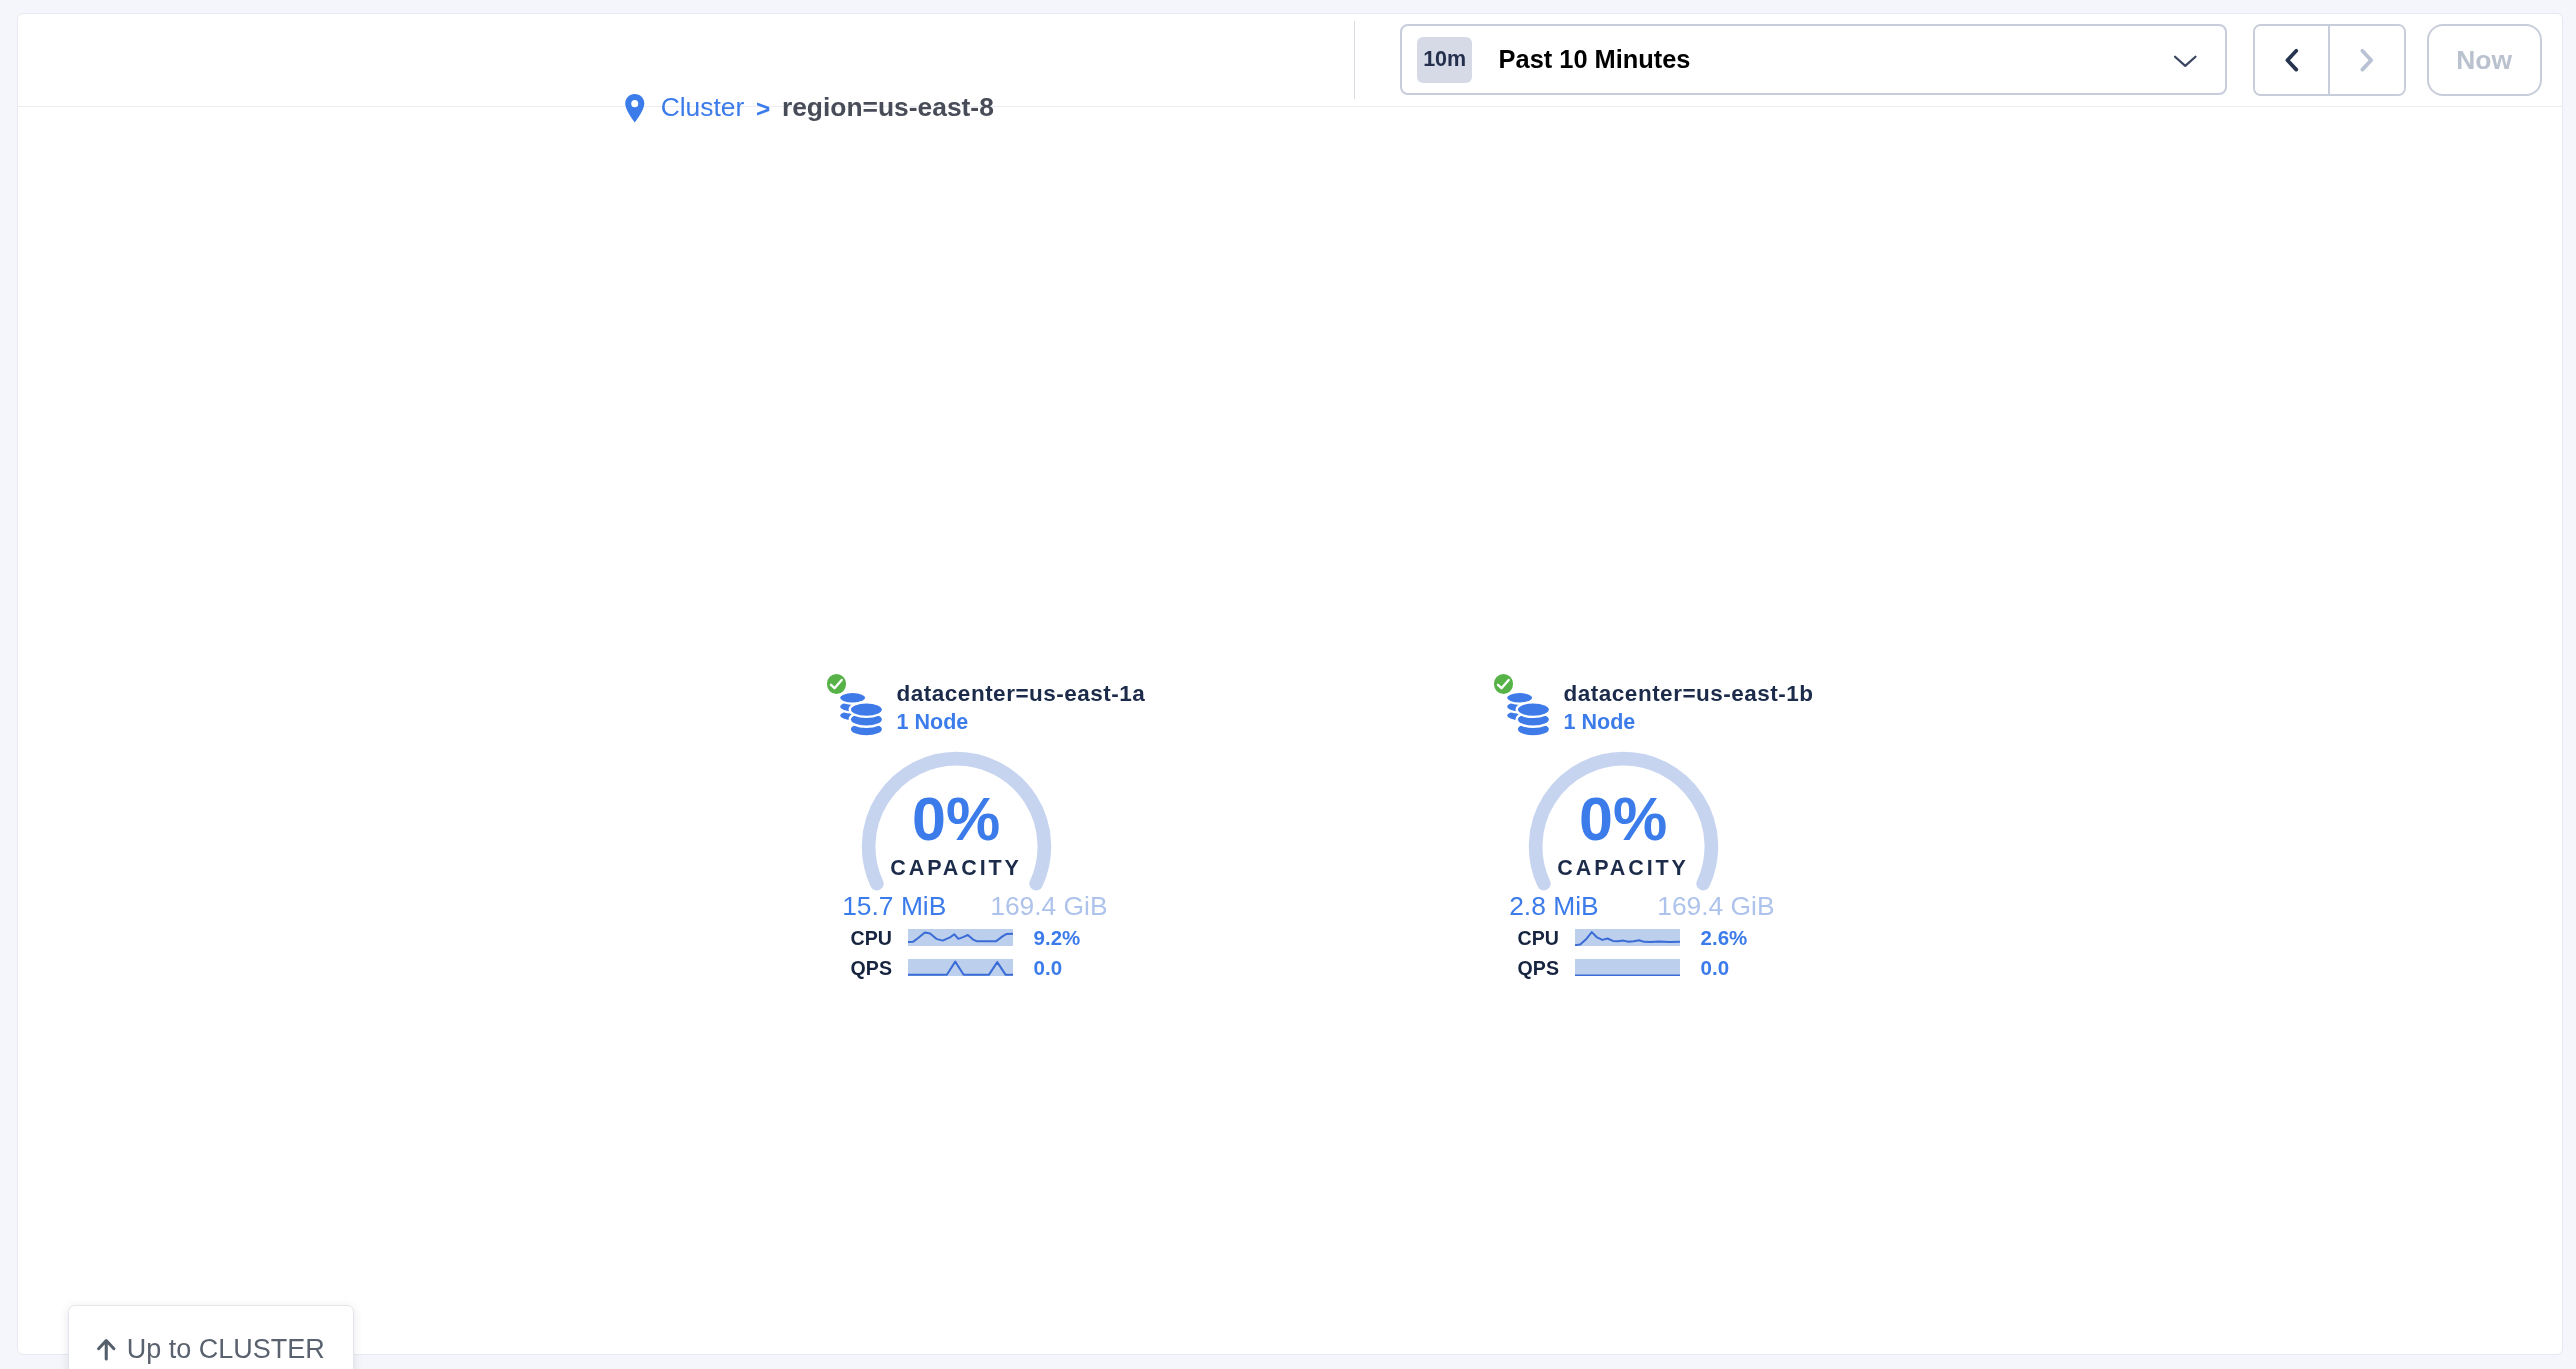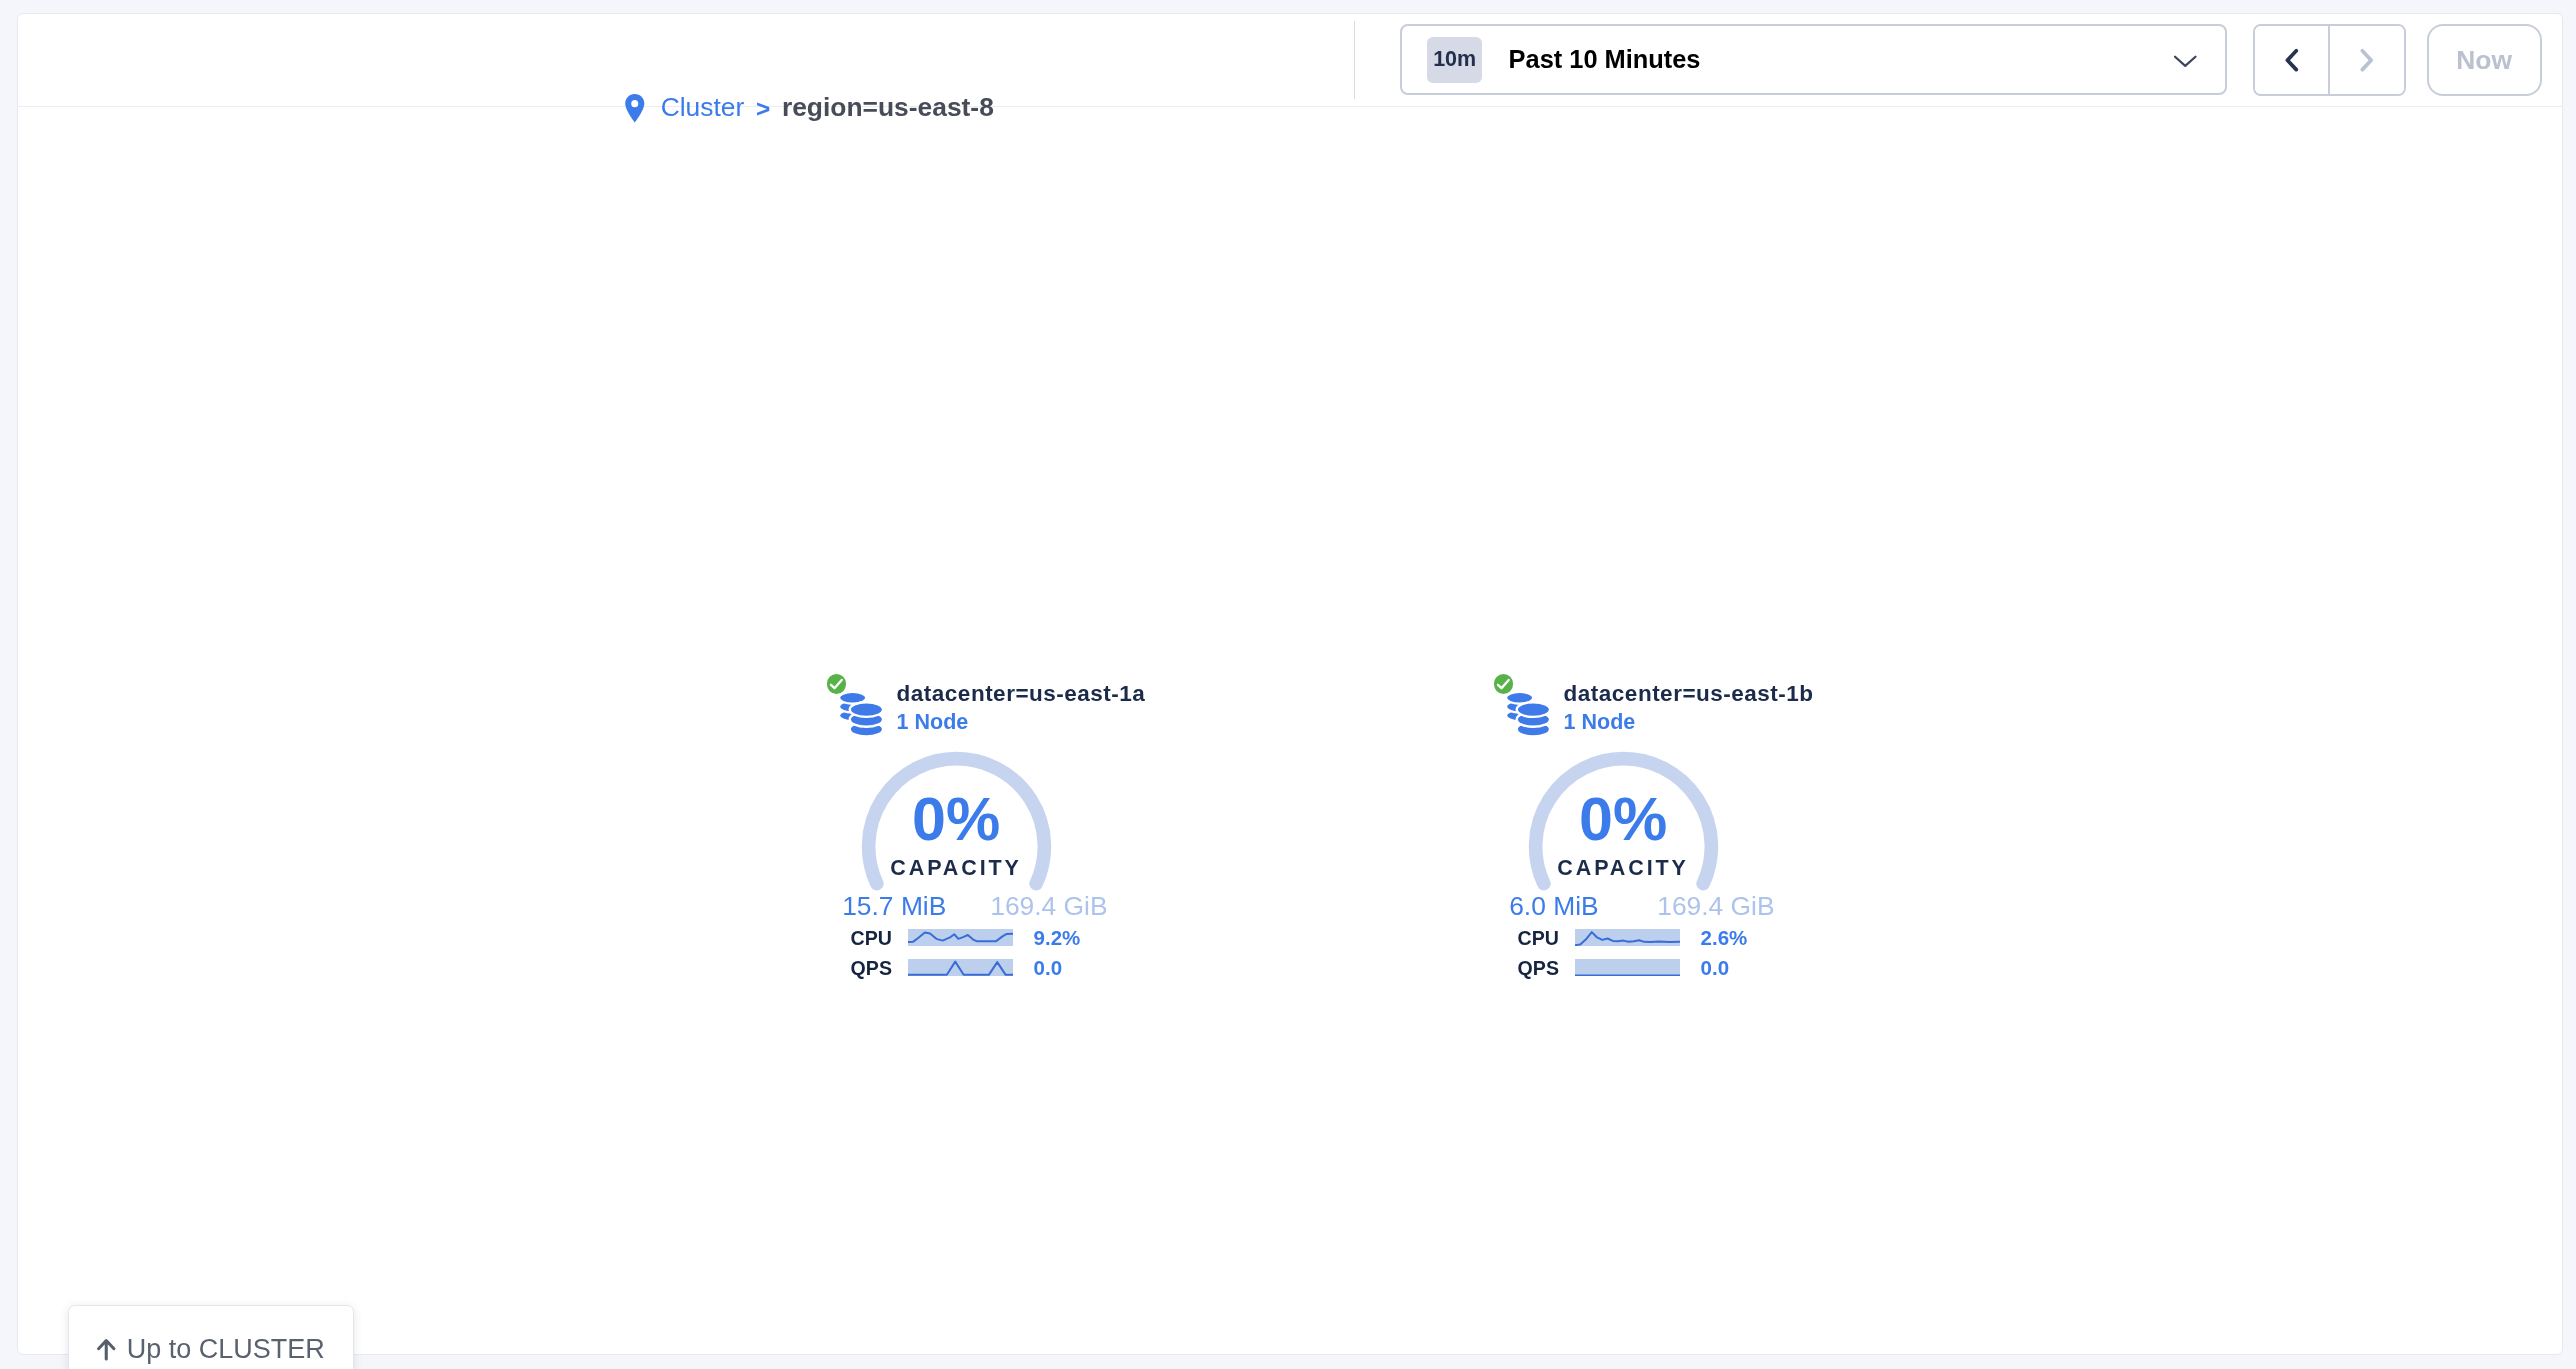--- a/index.html
+++ b/index.html
@@ -31,21 +31,21 @@
     display:flex;align-items:flex-end;gap:11.7px;
   }
   .pin-icon{width:21.5px;height:29px;display:block;margin-right:3.9px;}
   .bc-link{font-size:26.4px;color:var(--accent-blue);text-decoration:none;}
   .bc-sep{font-size:24.4px;font-weight:700;color:var(--accent-blue);}
   .bc-current{font-size:26.4px;font-weight:600;color:#474c58;}
   .toolbar-divider{position:absolute;left:1336px;top:7.8px;height:78px;width:1px;background:#d9dce3;}
   .time-select{
     position:absolute;left:1382px;top:10.8px;width:827px;height:71px;
     background:#fff;border:2px solid var(--control-border);border-radius:7.8px;
-    display:flex;align-items:center;cursor:pointer;padding-left:10px;
+    display:flex;align-items:center;cursor:pointer;
   }
   .time-badge{
     margin-left:15.6px;width:55px;height:46px;border-radius:5.9px;background:#d6dae6;
     display:flex;align-items:center;justify-content:center;
     font-size:21.5px;font-weight:700;color:#242f4e;
   }
   .time-label{margin-left:26.4px;font-size:25.4px;font-weight:600;color:#000000;}
   .time-caret{position:absolute;right:28px;top:29px;width:22.5px;height:12.7px;}
   .nav-group{
     position:absolute;left:2235px;top:10.8px;width:153px;height:72px;
@@ -198,21 +198,21 @@
             <ellipse cx="31" cy="22" rx="17" ry="7.5"></ellipse>
         </g>
       </svg>
       <div class="dc-title">datacenter=us-east-1b</div>
       <div class="dc-sub">1 Node</div>
       <svg class="gauge" viewBox="0 0 210 210">
         <path d="M 23.4 143 A 90 90 0 1 1 186.6 143" fill="none" stroke="#c7d4f0" stroke-width="14" stroke-linecap="round"></path>
       </svg>
       <div class="gauge-pct">0%</div>
       <div class="gauge-cap">CAPACITY</div>
-      <div class="cap-used">6.0 MiB</div>
+      <div class="cap-used">2.8 MiB</div>
       <div class="cap-total">169.4 GiB</div>
       <div class="metric-row row-cpu">
         <span class="m-label">CPU</span>
         <svg class="spark" viewBox="0 0 100 20" preserveAspectRatio="none">
             <polyline points="0.0,18.4 5.0,17.6 11.0,11.0 16.0,3.6 21.0,9.6 26.0,12.4 31.0,10.8 36.0,13.6 41.0,14.0 46.0,13.2 51.0,14.6 56.0,14.0 61.0,12.8 66.0,14.6 72.0,14.8 80.0,14.2 90.0,14.8 100.0,14.4" fill="none" stroke="#3a6cd6" stroke-width="2" stroke-linejoin="round" stroke-linecap="round" vector-effect="non-scaling-stroke"></polyline>
           </svg>
         <span class="m-value">2.6%</span>
       </div>
       <div class="metric-row row-qps">
         <span class="m-label">QPS</span>

